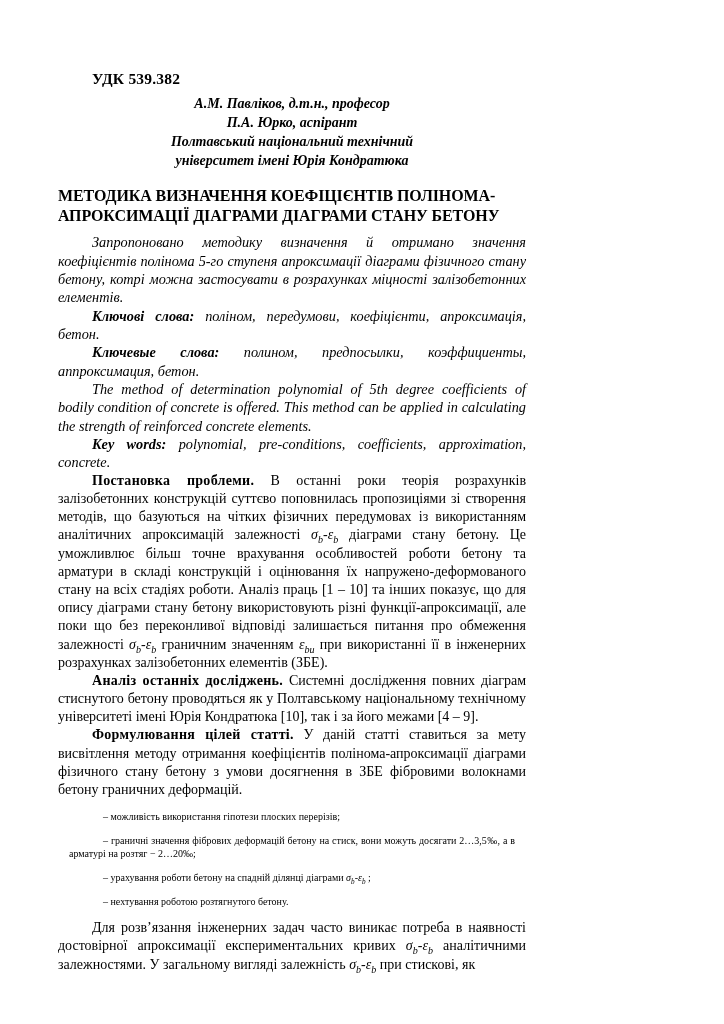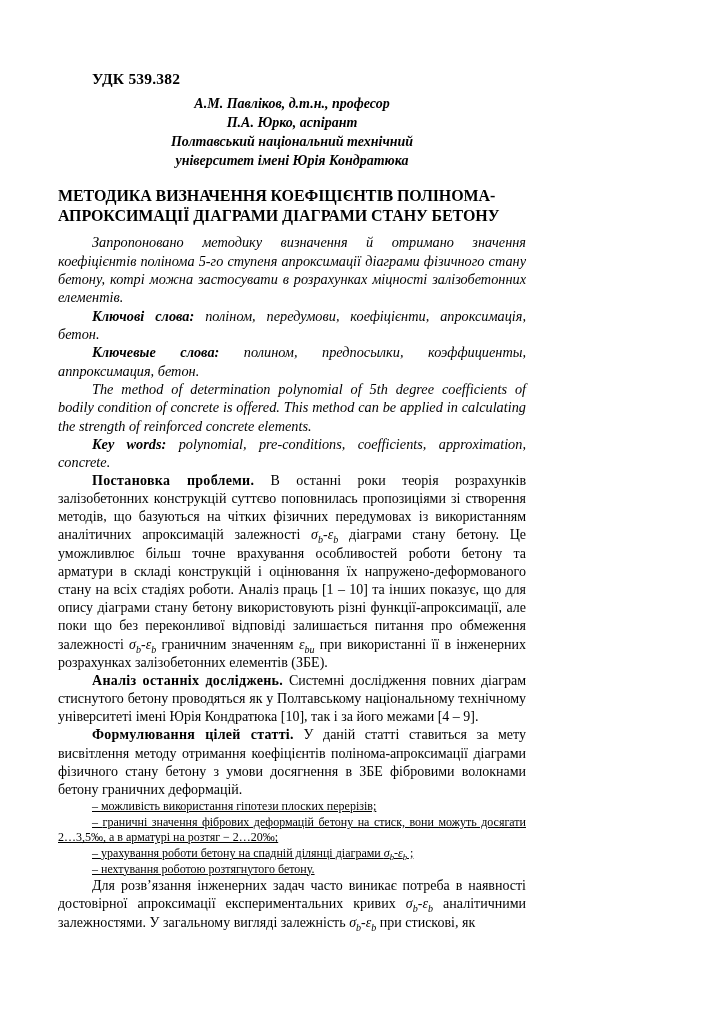--- a/index.html
+++ b/index.html
@@ -56,26 +56,25 @@
     hyphens: none;
   }
   p.body {
     font-size: 14px;
     line-height: 1.30;
     margin: 0;
     text-align: justify;
     text-indent: 34px;
   }
   p.bullet {
-    font-size: 12px;
+    font-size: 10px;
     line-height: 1.30;
-    margin: 0;
+    margin: 11px;
     text-align: left;
     text-indent: 34px;
-    text-decoration: underline;
   }
   .kw-label {
     font-weight: bold;
     font-style: italic;
   }
   .sec-label {
     font-weight: bold;
     font-style: normal;
     letter-spacing: 0.3px;
   }

